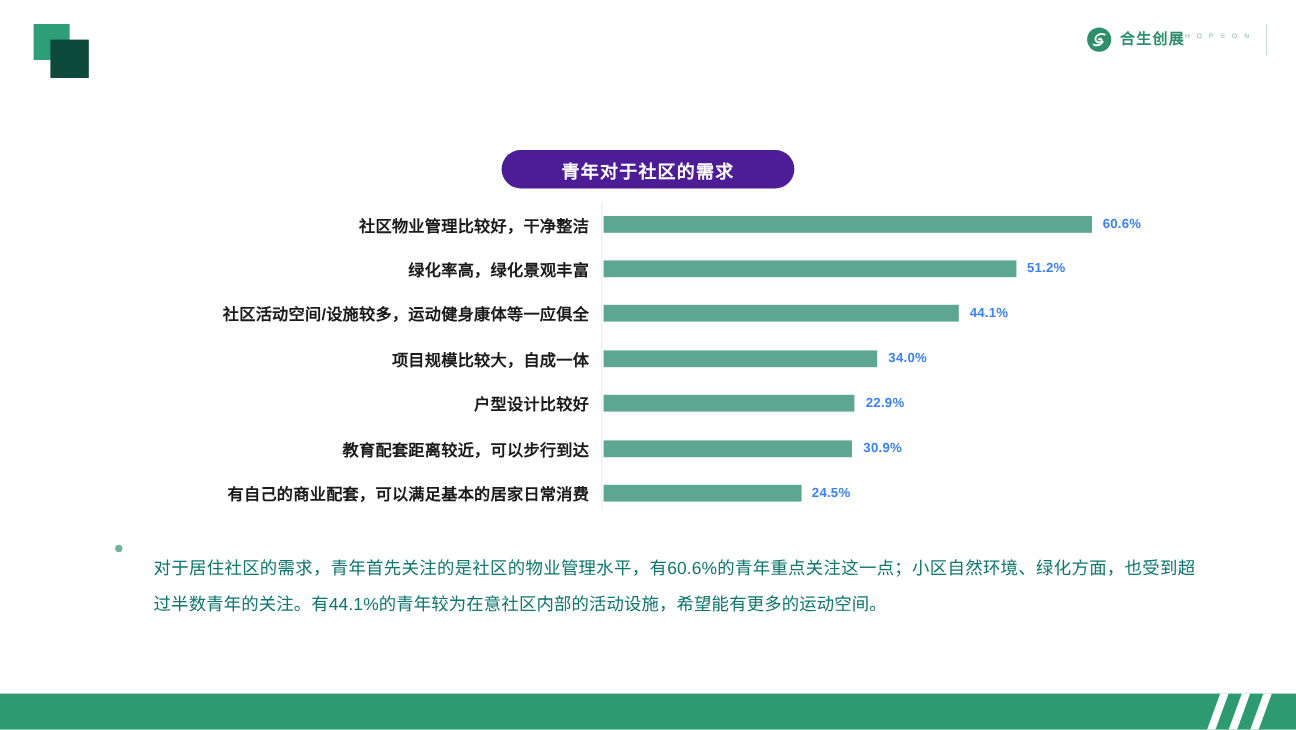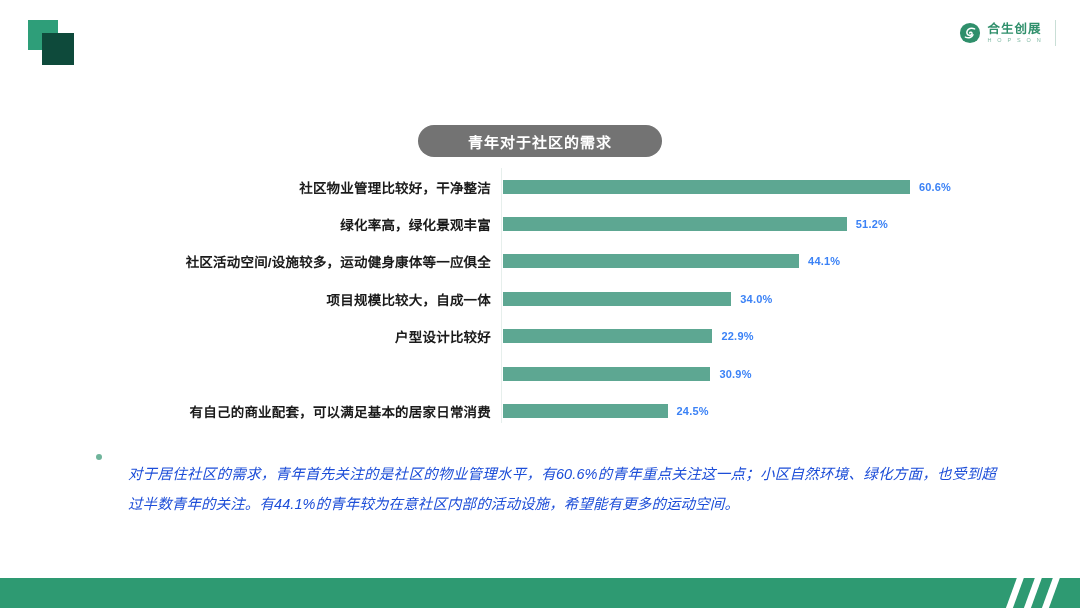--- a/index.html
+++ b/index.html
@@ -91,21 +91,21 @@
     align-items: center;
     gap: 6px;
   }
   .brand-glyph {
     width: 22px;
     height: 22px;
     flex: 0 0 auto;
   }
   .brand-text {
     display: flex;
-    flex-direction: column;
+    flex-direction: row;
     justify-content: center;
     line-height: 1;
   }
   .brand-cn {
     font-size: 12.5px;
     font-weight: bold;
     color: #2F8F6B;
     letter-spacing: 1px;
     white-space: nowrap;
   }
@@ -130,21 +130,21 @@
     width: 1080px;
     height: 322px;
   }
   .chart-pill {
     position: absolute;
     left: 418px;
     top: 13px;
     width: 244px;
     height: 32px;
     border-radius: 16px;
-    background: #737373;
+    background: #4c1d95;
     color: #ffffff;
     font-size: 15px;
     font-weight: bold;
     letter-spacing: 1px;
     display: flex;
     align-items: center;
     justify-content: center;
   }
 
   .chart-area {
@@ -226,24 +226,23 @@
     height: 6px;
     border-radius: 50%;
     background: #6FB49B;
     margin-top: 10px;
     margin-right: 26px;
   }
   .footnote-text {
     flex: 1 1 auto;
     font-size: 14.5px;
     line-height: 30px;
-    color: #1d4ed8;
+    color: #0f766e;
     letter-spacing: 0.1px;
     text-align: justify;
-    font-style: italic;
   }
 
   
   .footer {
     position: absolute;
     left: 0;
     bottom: 0;
     width: 1080px;
     height: 30px;
     background: #2E9A72;
@@ -330,20 +329,21 @@
             </div>
           </div>
           <div class="bar-row">
             <span class="bar-label">户型设计比较好</span>
             <div class="bar-track">
               <div class="bar-fill" style="width: 209.486px; background: rgb(93, 167, 146);"></div>
               <span class="bar-value">22.9%</span>
             </div>
           </div>
           <div class="bar-row">
+            <span class="bar-label">教育配套距离较近，可以步行到达</span>
             <div class="bar-track">
               <div class="bar-fill" style="width: 207.471px; background: rgb(93, 167, 146);"></div>
               <span class="bar-value">30.9%</span>
             </div>
           </div>
           <div class="bar-row">
             <span class="bar-label">有自己的商业配套，可以满足基本的居家日常消费</span>
             <div class="bar-track">
               <div class="bar-fill" style="width: 164.5px; background: rgb(93, 167, 146);"></div>
               <span class="bar-value">24.5%</span>

